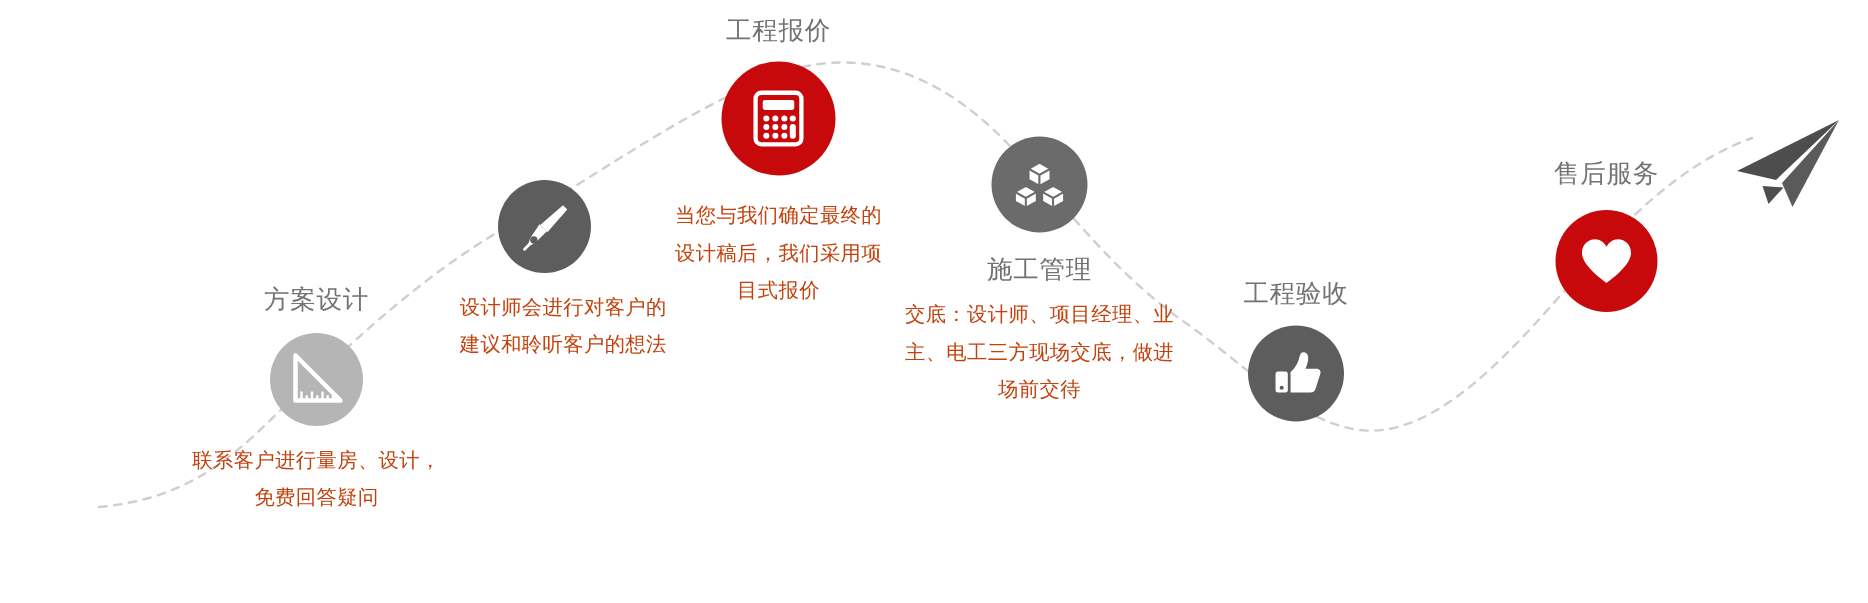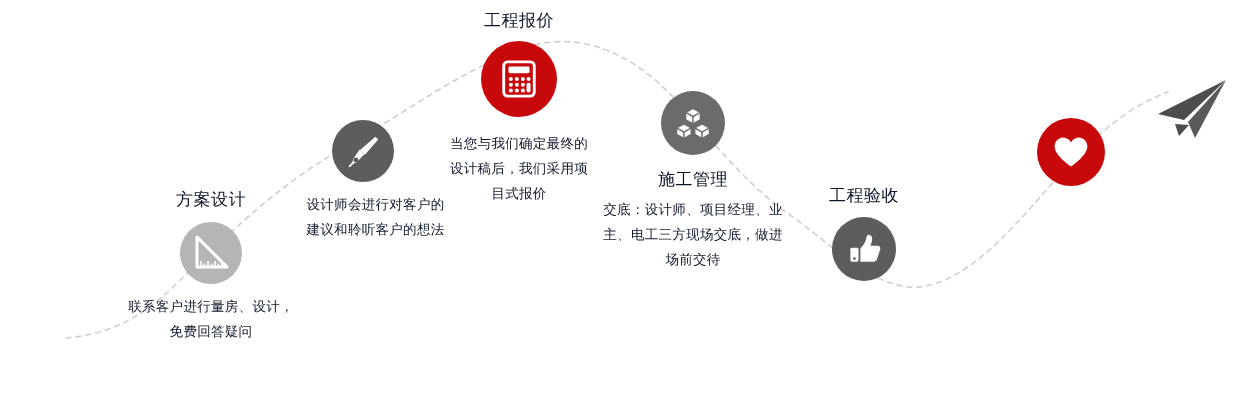--- a/index.html
+++ b/index.html
@@ -26,39 +26,39 @@
     pointer-events: none;
   }
   .step {
     position: absolute;
     width: 170px;
     text-align: center;
   }
   .step-title {
     font-size: 17px;
     line-height: 22px;
-    color: #0f172a;
+    color: #737373;
     letter-spacing: 0.5px;
     white-space: nowrap;
   }
   .step-icon-wrap {
     display: flex;
     justify-content: center;
     align-items: center;
   }
   .step-icon {
     border-radius: 50%;
     display: flex;
     align-items: center;
     justify-content: center;
   }
   .step-desc {
     font-size: 13.5px;
     line-height: 25px;
-    color: #0f172a;
+    color: #c2410c;
     letter-spacing: 0.3px;
   }
   .plane {
     position: absolute;
   }
 </style>
 </head>
 <body>
 
 <div id="stage">
@@ -173,20 +173,21 @@
         <svg width="40" height="40" viewBox="0 0 44 44" xmlns="http://www.w3.org/2000/svg">
           <path d="M18 21 C18 21 22 18 24 12 C25 8 25.5 6 28 6.5 C31 7 31.5 10.5 30.5 14 C30 16.2 29 18.5 29 18.5 L37 18.5 C39.3 18.5 40.5 20.3 39.8 22.3 L36.3 33.4 C35.7 35.2 34.4 36 32.6 36 L18 36 Z" fill="#ffffff"></path>
           <rect x="7" y="20.5" width="9" height="15.5" rx="1.8" fill="#ffffff"></rect>
           <circle cx="11.5" cy="32.5" r="1.5" fill="#5d5d5d"></circle>
         </svg>
       </div>
     </div>
   </div>
 
   <div class="step" style="left:986px; top:105px;">
+    <div class="step-title">售后服务</div>
     <div class="step-icon-wrap" style="margin-top:13px;">
       <div class="step-icon" style="width:68px; height:68px; background:#c8090b;">
         <svg width="40" height="38" viewBox="0 0 44 40" xmlns="http://www.w3.org/2000/svg">
           <path d="M22 36 C22 36 4 24 4 14 C4 8 8.5 4 13.5 4 C17.4 4 20.4 6.4 22 9.6 C23.6 6.4 26.6 4 30.5 4 C35.5 4 40 8 40 14 C40 24 22 36 22 36 Z" fill="#ffffff"></path>
         </svg>
       </div>
     </div>
   </div>
 
 </div>

